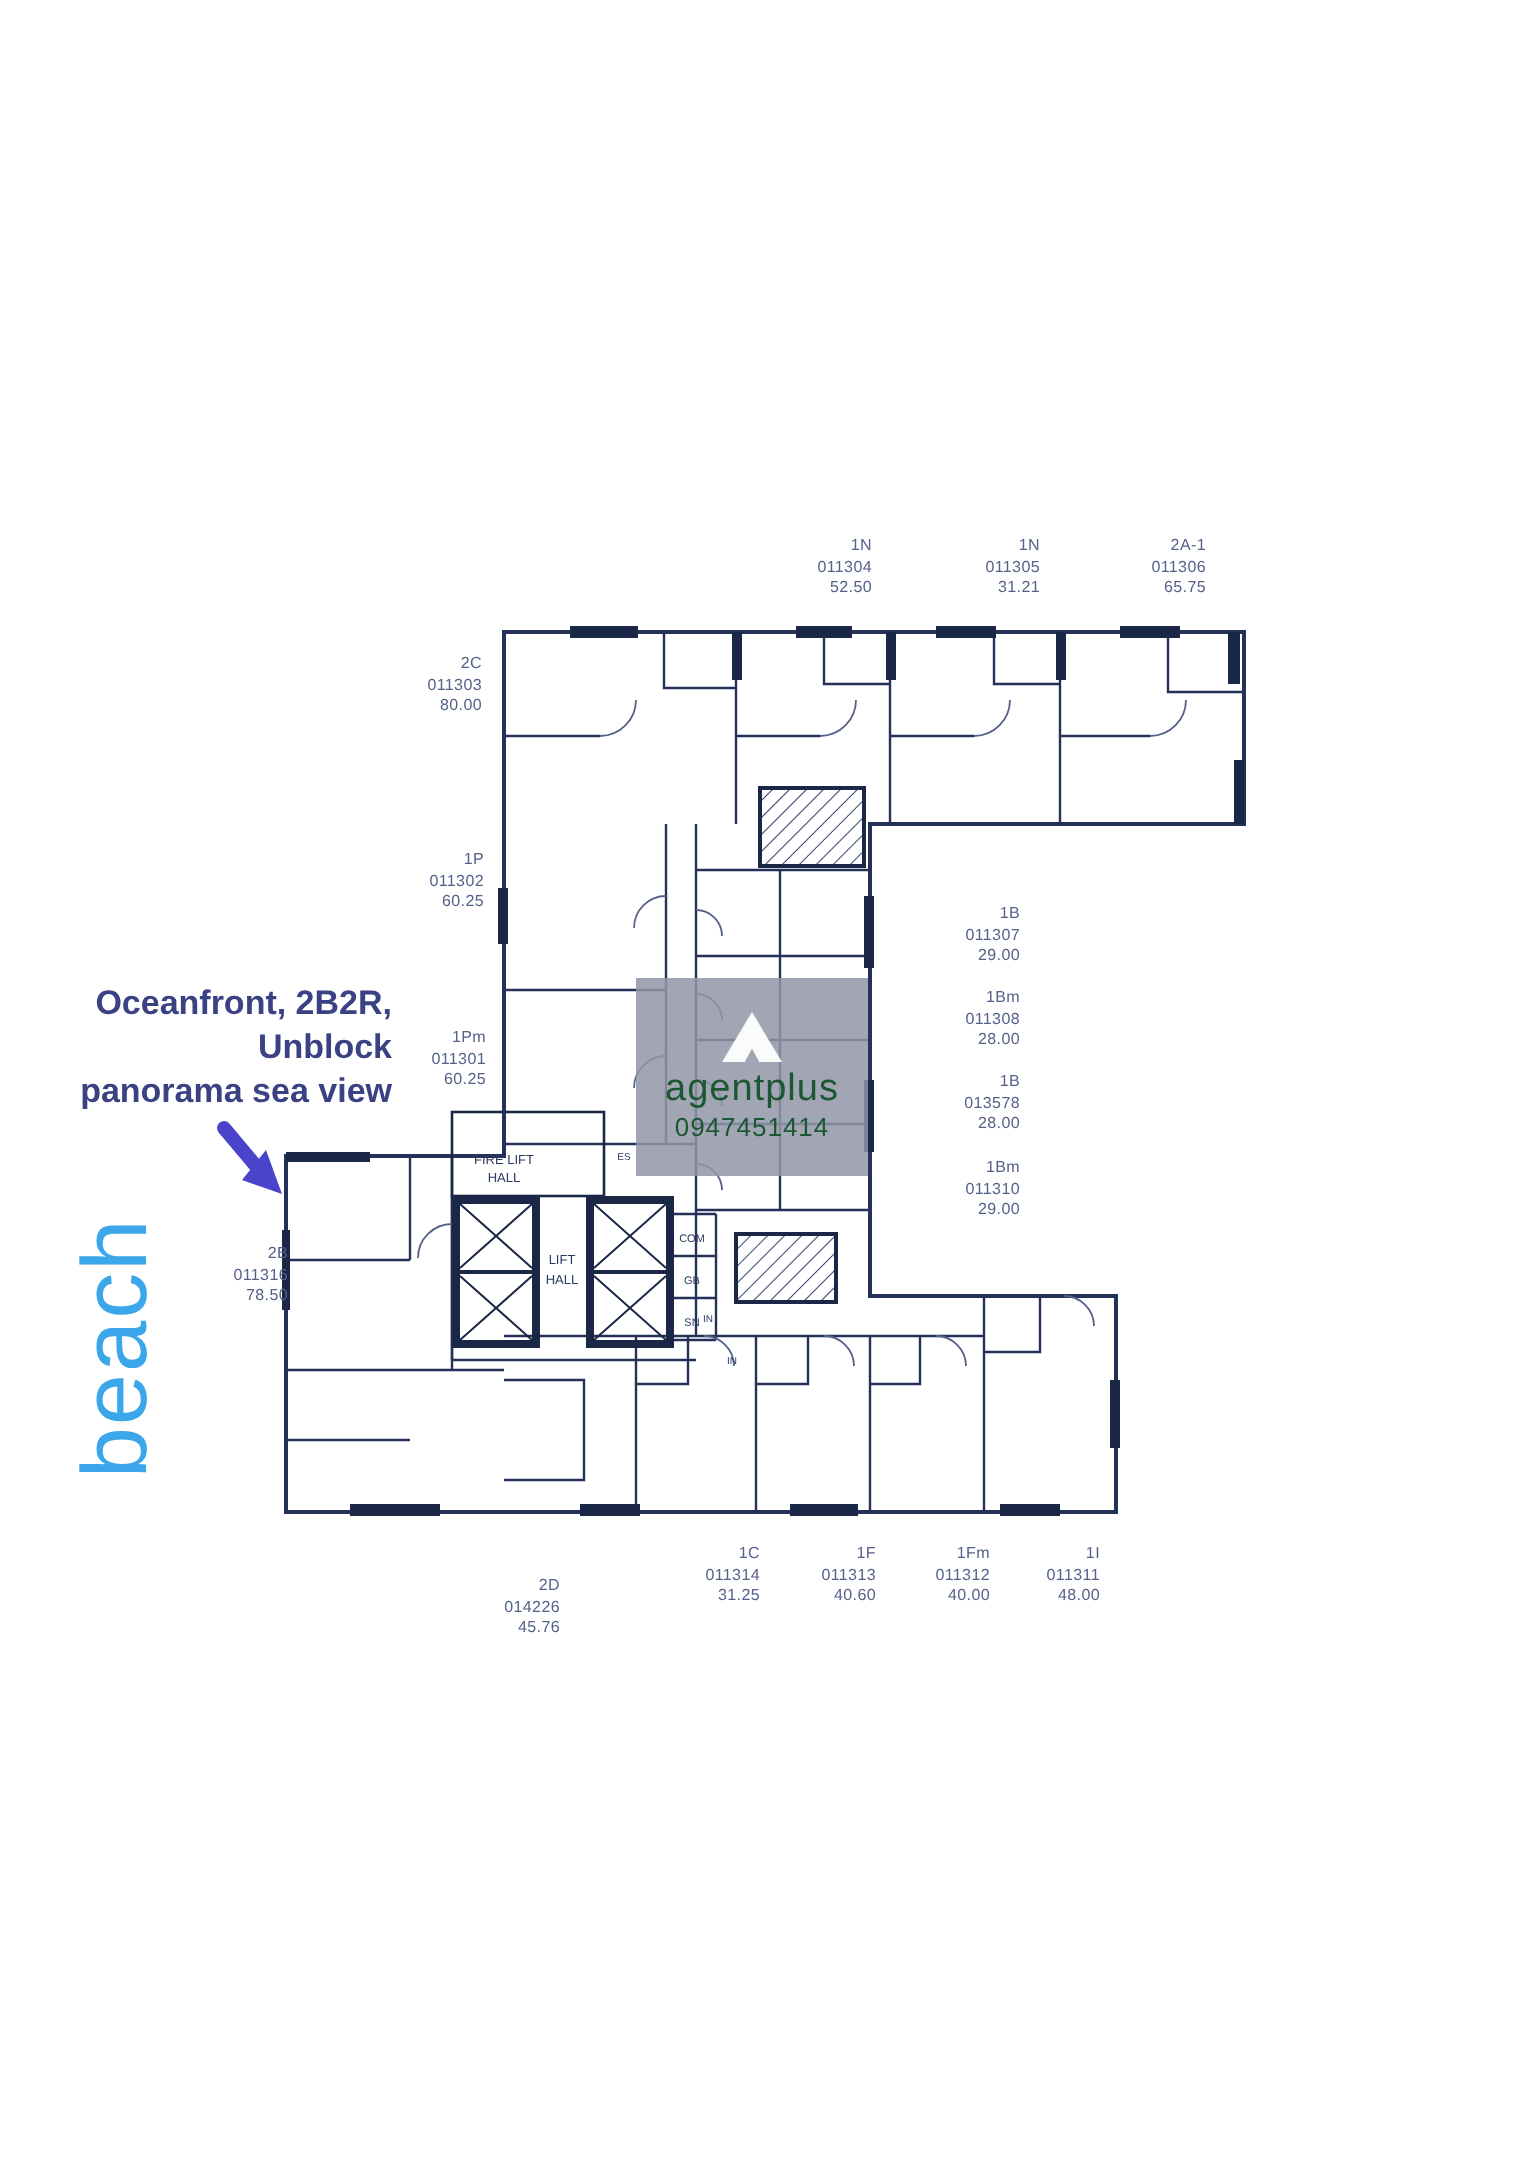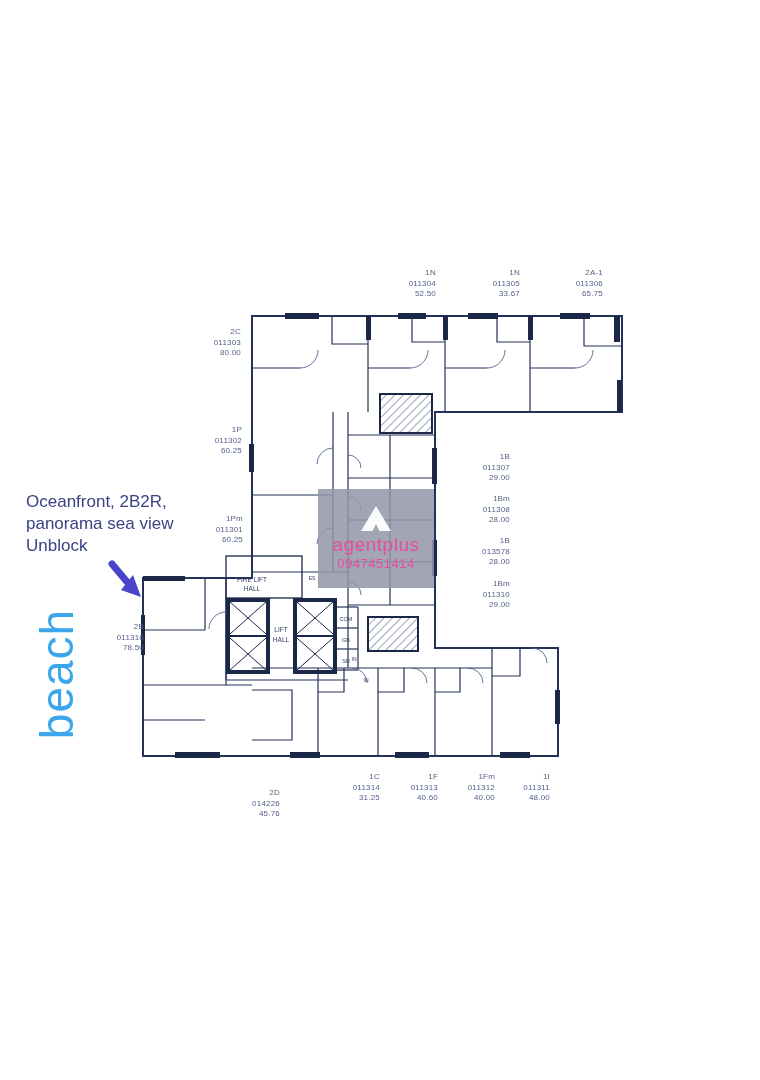--- a/index.html
+++ b/index.html
@@ -6,31 +6,31 @@
   #canvas{
     position:relative;width:760px;height:1080px;background:#ffffff;
     font-family:"Liberation Sans", sans-serif;overflow:hidden;
   }
   #plan-svg{position:absolute;left:0;top:0;}
   .ul{
     position:absolute;width:64px;text-align:right;
     font-size:8px;line-height:10.5px;color:#55618b;letter-spacing:.2px;
   }
   .note{
-    position:absolute;left:26px;top:491px;width:170px;text-align:left;
-    font-size:17px;line-height:22px;color:#3a4284;font-weight:400;
+    position:absolute;left:26px;top:491px;width:170px;text-align:right;
+    font-size:17px;line-height:22px;color:#3a4284;font-weight:700;
   }
   .beach{
     position:absolute;left:-45px;top:649px;width:200px;height:50px;
     text-align:center;font-size:46px;font-weight:500;color:#3ba6ea;
     transform:rotate(-90deg);letter-spacing:1px;
   }
   .wm{
     position:absolute;left:318px;top:489px;width:116px;height:99px;
-    background:rgba(146,151,167,.85);color:#ec4899;
+    background:rgba(146,151,167,.85);color:#14532d;
     display:flex;flex-direction:column;align-items:center;justify-content:center;
   }
   .wm-brand{font-size:19px;letter-spacing:.5px;opacity:.95;margin-top:3px;}
   .wm-phone{font-size:13px;font-weight:normal;letter-spacing:.5px;opacity:.95;}
   svg text{font-family:"Liberation Sans", sans-serif;fill:#2c3a62;}
 </style>
 </head>
 <body>
 
 <div id="canvas">
@@ -193,21 +193,21 @@
       <div>78.50</div>
   </div>
   <div class="ul" style="left:372px;top:268px">
     <div>1N</div>
       <div>011304</div>
       <div>52.50</div>
   </div>
   <div class="ul" style="left:456px;top:268px">
     <div>1N</div>
       <div>011305</div>
-      <div>33.67</div>
+      <div>31.21</div>
   </div>
   <div class="ul" style="left:539px;top:268px">
     <div>2A-1</div>
       <div>011306</div>
       <div>65.75</div>
   </div>
   <div class="ul" style="left:446px;top:452px">
     <div>1B</div>
       <div>011307</div>
       <div>29.00</div>
@@ -248,22 +248,22 @@
       <div>40.00</div>
   </div>
   <div class="ul" style="left:486px;top:772px">
     <div>1I</div>
       <div>011311</div>
       <div>48.00</div>
   </div>
 
   <div class="note">
     <div>Oceanfront, 2B2R,</div>
+    <div>Unblock</div>
     <div>panorama sea view</div>
-    <div>Unblock</div>
   </div>
 
   <div class="beach">beach</div>
 
   <div class="wm">
     <svg width="30" height="25" viewBox="0 0 30 25">
       <path d="M15 0 L30 25 H18.6 L15 18.2 L11.4 25 H0 Z" fill="#ffffff" opacity="0.95"></path>
     </svg>
     <div class="wm-brand">agentplus</div>
     <div class="wm-phone">0947451414</div>

